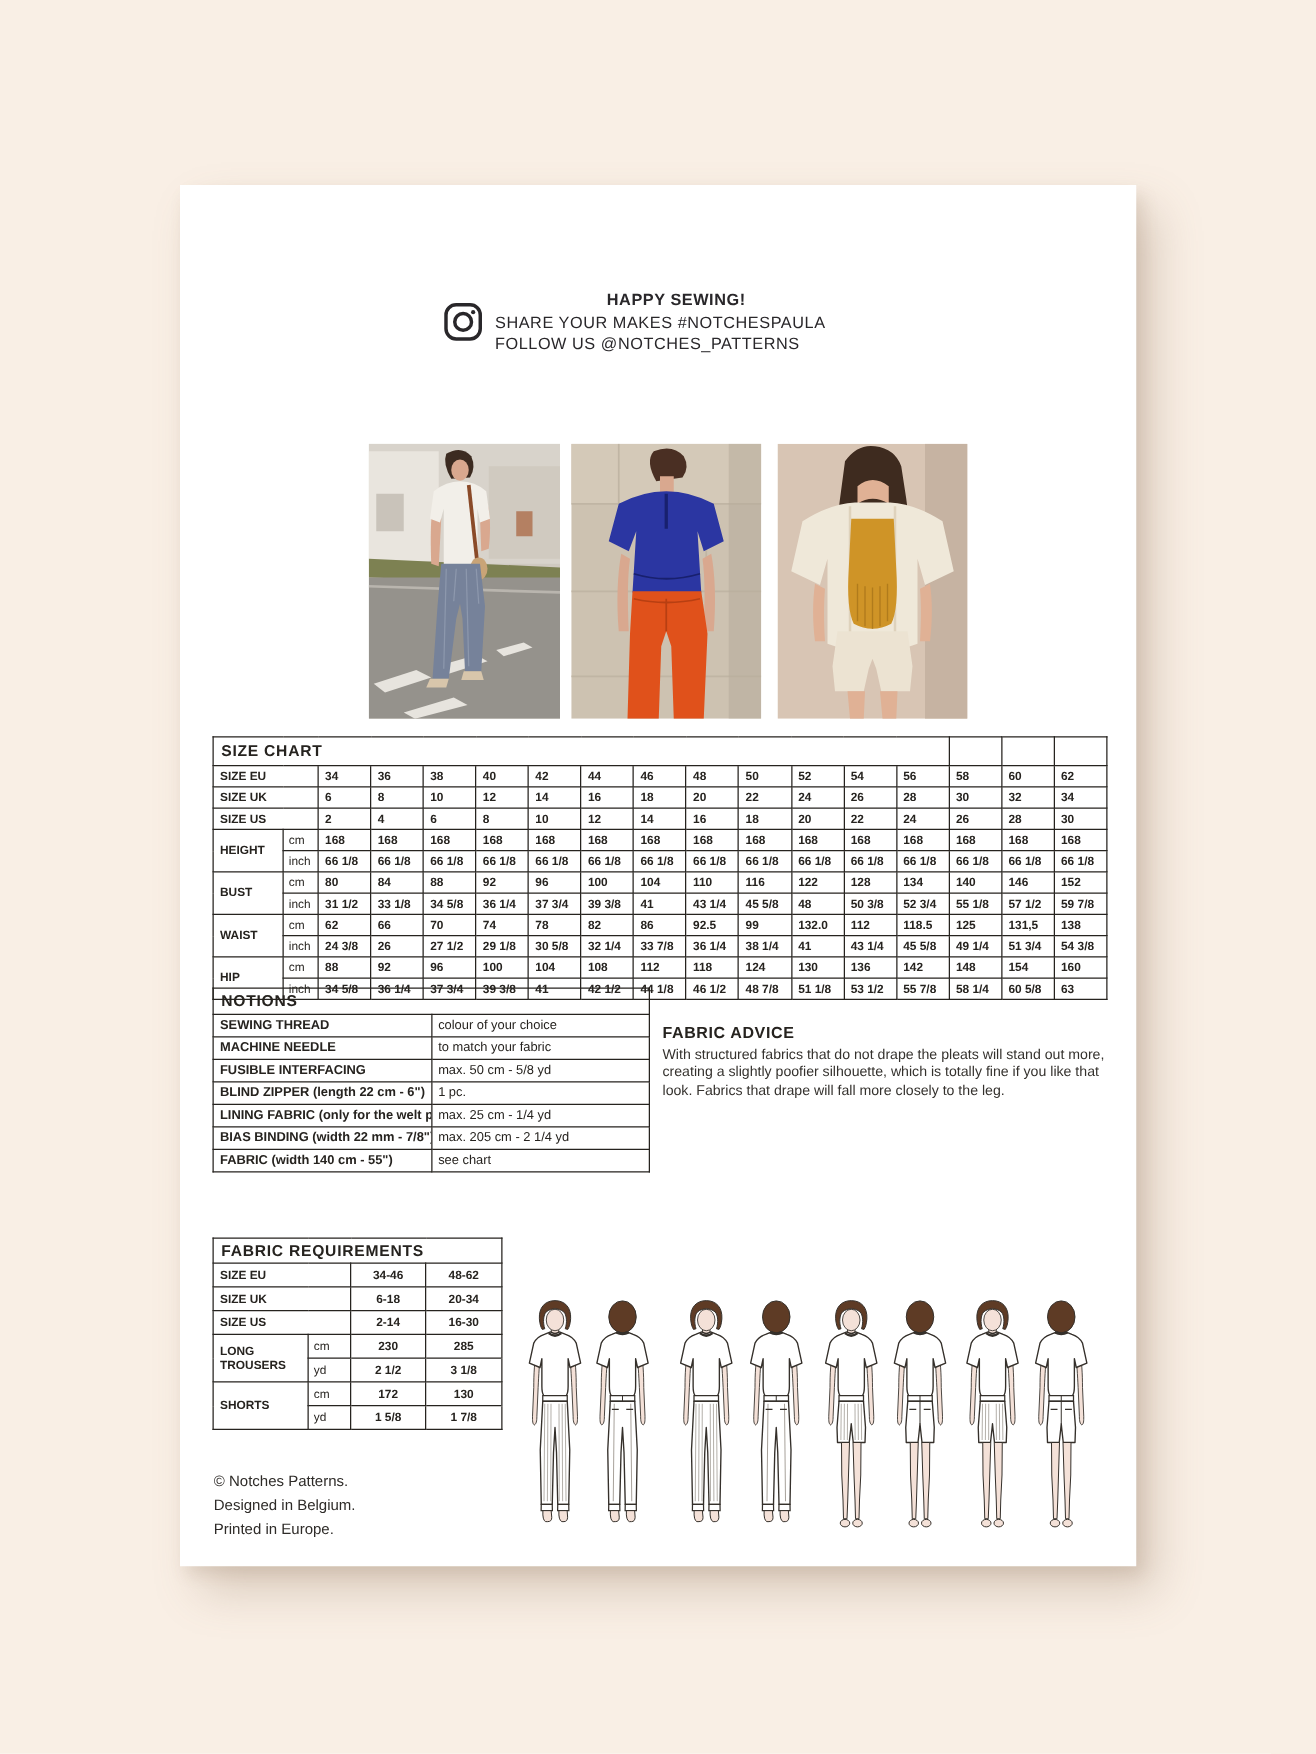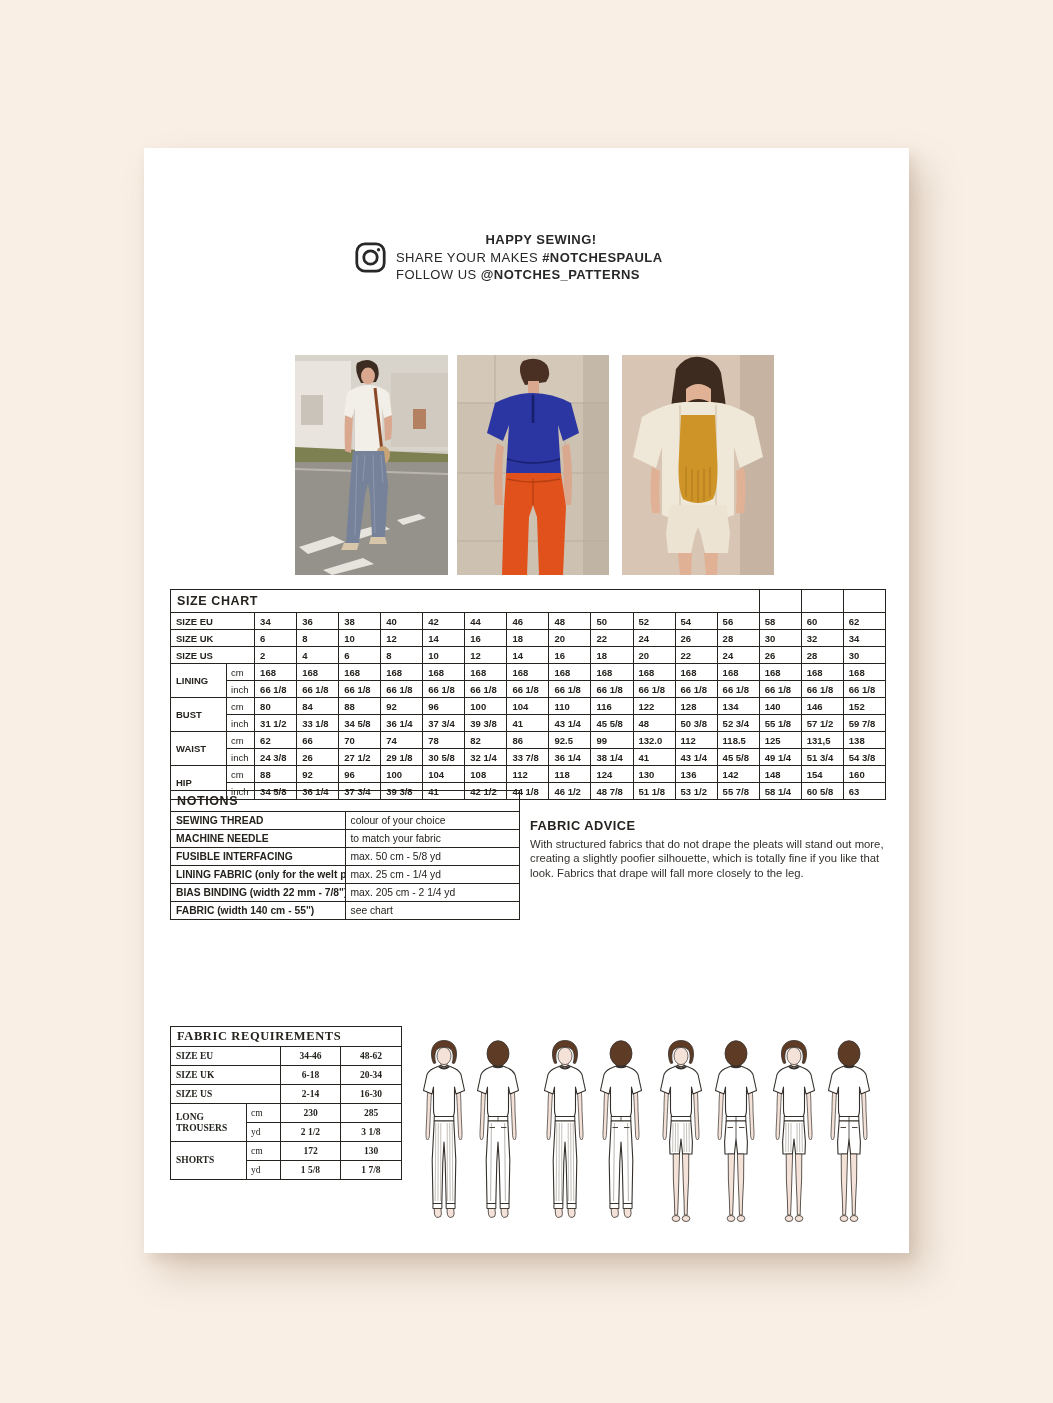--- a/index.html
+++ b/index.html
@@ -16,21 +16,21 @@
     background:#ffffff;
     box-shadow:16px 20px 34px rgba(140,110,85,.28), 5px 7px 12px rgba(140,110,85,.16);
   }
   
   .social-icon{position:absolute;left:209px;top:92px;width:35px;height:35px;}
   .social-text{
     position:absolute;left:252px;top:83px;width:290px;
     font-size:13px;line-height:17.5px;letter-spacing:.45px;color:#29272a;
   }
   .social-text .l1{text-align:center;font-weight:bold;}
-  .social-text b{font-weight:bold;text-align:center;}
+  .social-text b{font-weight:normal;text-align:center;}
   
   .photo{position:absolute;top:207px;height:220px;}
   .photo svg{display:block;width:100%;height:100%;}
   #photo1{left:151px;width:153px;}
   #photo2{left:313px;width:152px;}
   #photo3{left:478px;width:152px;}
   
   table{border-collapse:collapse;table-layout:fixed;color:#26231f;}
   td{border:1.2px solid #26231f;padding:0 0 0 5px;vertical-align:middle;
      font-size:9.5px;font-weight:bold;white-space:nowrap;overflow:hidden;}
@@ -47,21 +47,21 @@
   .notions tr{height:18px;}
   .notions tr.trow{height:21px;}
   .notions td{font-size:10.3px;}
   .notions td.val{font-weight:normal;}
   .notions td.ttl{font-size:12.5px;}
   
   .fabric-advice{position:absolute;left:386px;top:670px;width:357px;}
   .fabric-advice h3{margin:0 0 4px 0;font-size:12.8px;letter-spacing:.5px;color:#26231f;}
   .fabric-advice p{margin:0;font-size:11.3px;line-height:14.4px;color:#34312d;}
   
-  .fabric-req{position:absolute;left:26px;top:878px;font-family:Liberation Serif, serif;}
+  .fabric-req{position:absolute;left:26px;top:842px;}
   .fabric-req table{width:231px;border:1.6px solid #26231f;}
   .fabric-req tr{height:19px;}
   .fabric-req tr.trow{height:20px;}
   .fabric-req td.num{text-align:center;padding:0;}
   .fabric-req td.dot{border-bottom:1.6px dotted #4c463f;}
   
   .copyright{position:absolute;left:27px;top:1028px;font-size:12px;line-height:19px;color:#2e2b28;}
   
   .figures{position:absolute;left:0;top:0;width:765px;height:1105px;pointer-events:none;}
   .figures .fig{position:absolute;width:52px;height:196px;}
@@ -227,21 +227,21 @@
             <td class="val">16</td>
             <td class="val">18</td>
             <td class="val">20</td>
             <td class="val">22</td>
             <td class="val">24</td>
             <td class="val">26</td>
             <td class="val">28</td>
             <td class="val">30</td>
           </tr>
           <tr>
-            <td class="lbl" rowspan="2">LINING</td>
+            <td class="lbl" rowspan="2">HEIGHT</td>
             <td class="unit">cm</td>
             <td class="val">168</td>
             <td class="val">168</td>
             <td class="val">168</td>
             <td class="val">168</td>
             <td class="val">168</td>
             <td class="val">168</td>
             <td class="val">168</td>
             <td class="val">168</td>
             <td class="val">168</td>
@@ -397,20 +397,24 @@
           </tr>
           <tr>
             <td class="item" style="width: 228px;">MACHINE NEEDLE</td>
             <td class="val">to match your fabric</td>
           </tr>
           <tr>
             <td class="item" style="width: 228px;">FUSIBLE INTERFACING</td>
             <td class="val">max. 50 cm - 5/8 yd</td>
           </tr>
           <tr>
+            <td class="item" style="width: 228px;">BLIND ZIPPER (length 22 cm - 6")</td>
+            <td class="val">1 pc.</td>
+          </tr>
+          <tr>
             <td class="item" style="width: 228px;">LINING FABRIC (only for the welt pocket)</td>
             <td class="val">max. 25 cm - 1/4 yd</td>
           </tr>
           <tr>
             <td class="item" style="width: 228px;">BIAS BINDING (width 22 mm - 7/8")</td>
             <td class="val">max. 205 cm - 2 1/4 yd</td>
           </tr>
           <tr>
             <td class="item" style="width: 228px;">FABRIC (width 140 cm - 55")</td>
             <td class="val">see chart</td>
@@ -470,20 +474,25 @@
           </tr>
           <tr>
             <td class="unit">yd</td>
             <td class="num">1 5/8</td>
             <td class="num">1 7/8</td>
           </tr>
         </tbody>
     </table>
   </div>
 
+  <div class="copyright">
+    <div>© Notches Patterns.</div>
+    <div>Designed in Belgium.</div>
+    <div>Printed in Europe.</div>
+  </div>
 
   <div class="figures">
       <div class="fig" style="left: 274px; top: 890px;"><svg viewBox="0 0 52 196" width="52" height="196">
           <path d="M11.5,42 C9.5,50 9,62 9,72 L8,95 C8,99 8,101 9.5,102 C11,101 11.5,99 11.5,95 L12.5,72 C13,62 13.5,52 14.5,45 Z" fill="#f4e1d8" stroke="#35302b" stroke-width="0.7"></path>
           <path d="M40.5,42 C42.5,50 43,62 43,72 L44,95 C44,99 44,101 42.5,102 C41,101 40.5,99 40.5,95 L39.5,72 C39,62 38.5,52 37.5,45 Z" fill="#f4e1d8" stroke="#35302b" stroke-width="0.7"></path>
           <rect x="23" y="23" width="6" height="8" fill="#f4e1d8" stroke="#35302b" stroke-width="0.7"></rect>
           <ellipse cx="26" cy="18" rx="7" ry="8.6" fill="#f4e1d8" stroke="#35302b" stroke-width="0.7"></ellipse>
           <path d="M26,2.5 C18,2.5 13,8 13.5,17 C13.8,21 14.6,23.8 15.8,25.5 L17.8,25 C16.2,20 16.6,14 19,11.5 C21,9.8 24,9 26,9 C28,9 31,9.8 33,11.5 C35.4,14 35.8,20 34.2,25 L36.2,25.5 C37.4,23.8 38.2,21 38.5,17 C39,8 34,2.5 26,2.5 Z" fill="#5e3b25" stroke="#35302b" stroke-width="0.8"></path>
           <path d="M17.5,29.5 L22.5,27.5 Q26,30 29.5,27.5 L34.5,29.5 Q40.5,31.5 43,36.5 L46.5,52.5 L38,56 L36.5,49 L36.5,71 Q36.5,76.5 35,78.5 Q26,82.5 17,78.5 Q15.5,76.5 15.5,71 L15.5,49 L14,56 L5.5,52.5 L9,36.5 Q11.5,31.5 17.5,29.5 Z" fill="#ffffff" stroke="#35302b" stroke-width="1.1" stroke-linejoin="round"></path>
           <path d="M21,28.5 Q26,32.5 31,28.5" fill="none" stroke="#35302b" stroke-width="2"></path>

